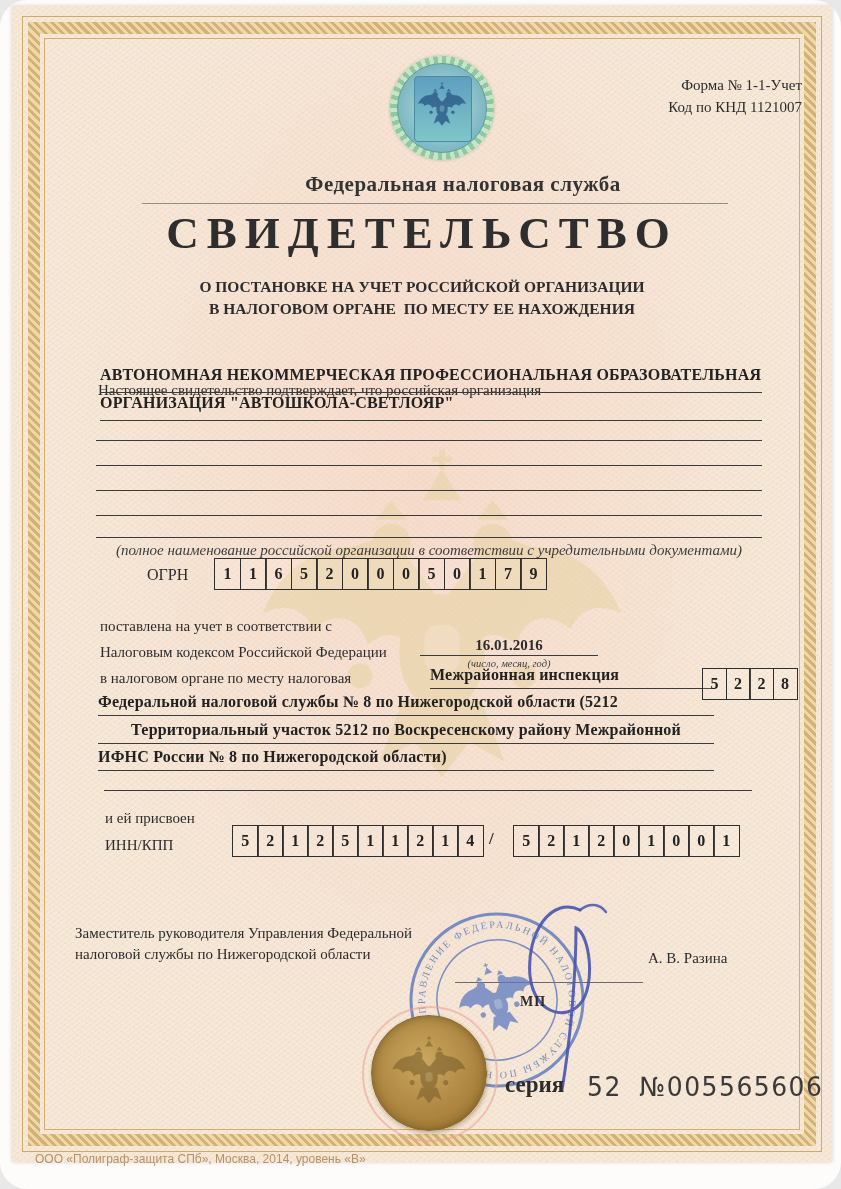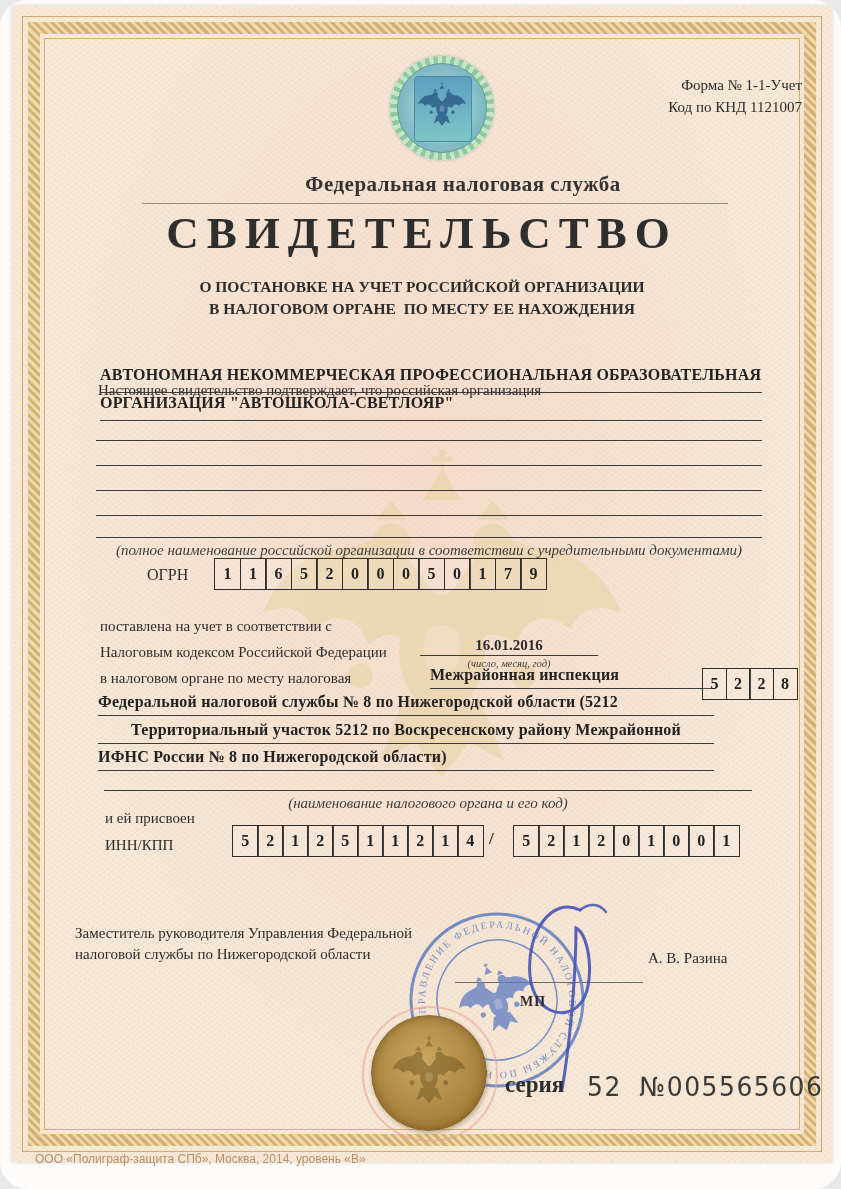--- a/index.html
+++ b/index.html
@@ -150,21 +150,20 @@
     <div class="abs cells cells-code" style="left:690px;top:662px;">
         <span class="cell">5</span>
         <span class="cell">2</span>
         <span class="cell">2</span>
         <span class="cell">8</span>
       </div>
     <div class="abs uline bold-line" style="left:86px;top:687px;width:616px;height:22px;">Федеральной налоговой службы № 8 по Нижегородской области (5212</div>
     <div class="abs uline bold-line" style="left:86px;top:715px;width:616px;height:22px;text-align:center;">Территориальный участок 5212 по Воскресенскому району Межрайонной</div>
     <div class="abs uline bold-line" style="left:86px;top:742px;width:616px;height:22px;">ИФНС России № 8 по Нижегородской области)</div>
     <div class="abs rule" style="left:92px;top:784px;width:648px;"></div>
-    <div class="abs center cap" style="left:92px;top:789px;width:648px;">(наименование налогового органа и его код)</div>
 
     <div class="abs txt15" style="left:93px;top:804px;">и ей присвоен</div>
     <div class="abs txt15" style="left:93px;top:831px;">ИНН/КПП</div>
     <div class="abs cells" style="left:220px;top:819px;">
         <span class="cell">5</span>
         <span class="cell">2</span>
         <span class="cell">1</span>
         <span class="cell">2</span>
         <span class="cell">5</span>
         <span class="cell">1</span>

